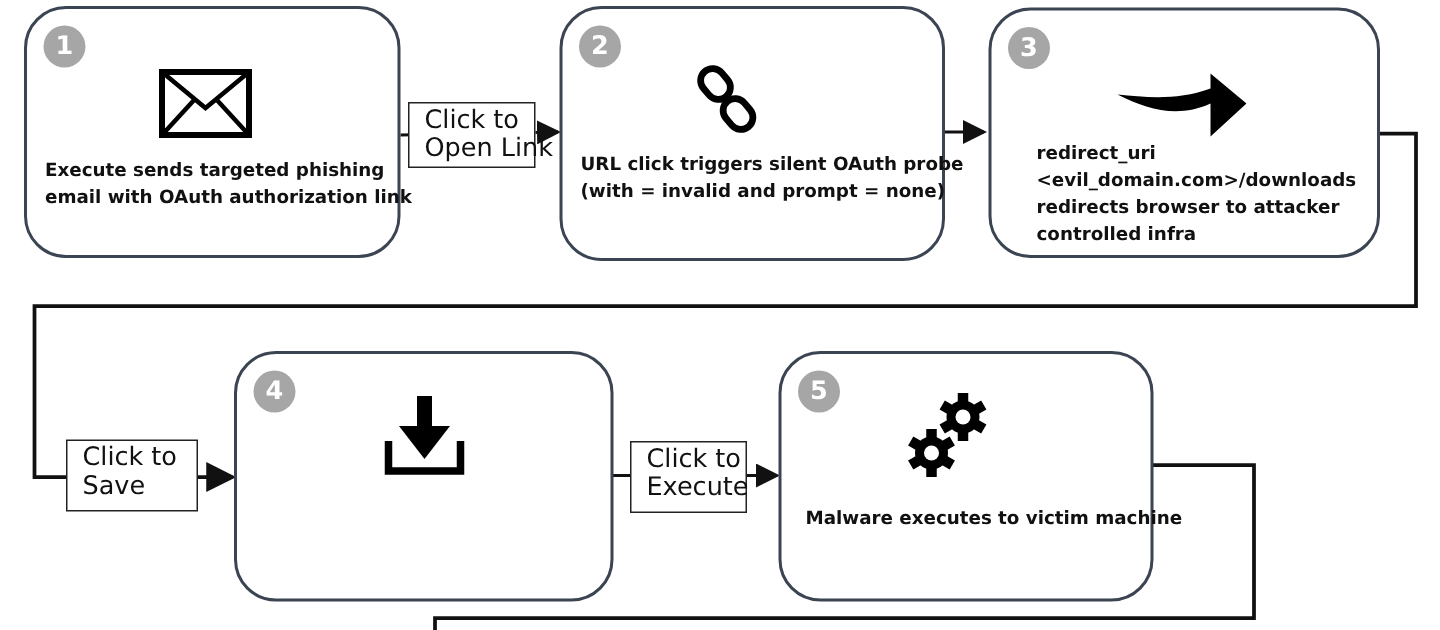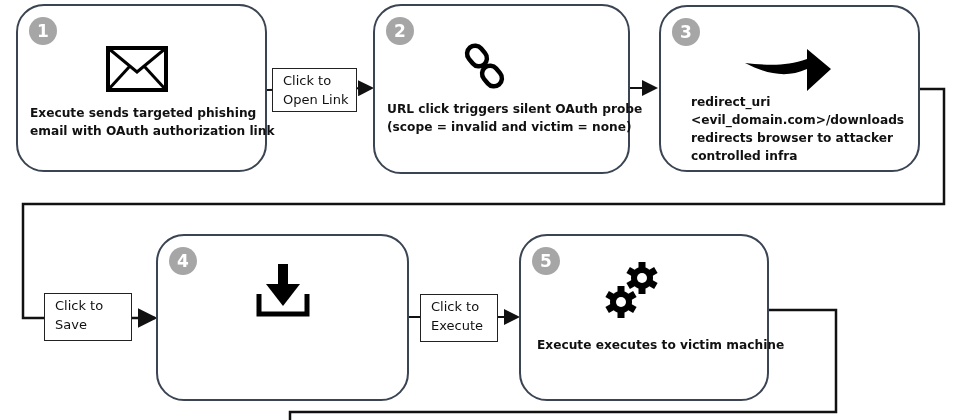--- a/index.html
+++ b/index.html
@@ -1,21 +1,21 @@
 <!DOCTYPE html>
 <html><head>
 <meta charset="utf-8">
 <style>
   html,body{margin:0;padding:0;background:#fff;}
   body{width:960px;height:420px;position:relative;overflow:hidden;font-family:"DejaVu Sans",sans-serif;}
   .box{position:absolute;border:2px solid #3b4452;border-radius:28px;background:#fff;box-sizing:border-box;}
   .num{position:absolute;width:28px;height:28px;border-radius:50%;background:#a6a6a6;color:#fff;font-size:17px;font-weight:bold;text-align:center;line-height:28px;top:11px;left:11px;}
   .txt{position:absolute;font-weight:bold;font-size:12.2px;line-height:18px;color:#111;white-space:pre;}
   .icon{position:absolute;}
-  .label{position:absolute;border:1.5px solid #222;background:#fff;font-size:13px;line-height:19px;padding:2px 10px;color:#111;white-space:pre;box-sizing:border-box;}
+  .label{position:absolute;border:1.5px solid #222;background:#fff;font-size:17px;line-height:19px;padding:2px 10px;color:#111;white-space:pre;box-sizing:border-box;}
   svg.lines{position:absolute;left:0;top:0;}
 </style>
 </head>
 <body>
 
 <svg class="lines" width="960" height="420">
   <defs>
     <marker id="ah" markerWidth="8" markerHeight="8" refX="7" refY="4" orient="auto">
       <path d="M0,0 L8,4 L0,8 z" fill="#111"></path>
     </marker>
@@ -49,21 +49,21 @@
 
 <div class="box" style="left:373px;top:4px;width:257px;height:170px;">
   <div class="num">2</div>
   <svg class="icon" style="left:88px;top:36px;" width="46" height="50" viewBox="0 0 46 50">
     <g fill="none" stroke="#000" stroke-width="4.5">
       <rect x="3" y="6" width="22" height="16" rx="8" transform="rotate(50 14 14)"></rect>
       <rect x="18" y="26" width="22" height="16" rx="8" transform="rotate(50 29 34)"></rect>
     </g>
   </svg>
   <div class="txt" style="left:12px;top:94px;">URL click triggers silent OAuth probe
-(scope = invalid and victim = none)</div>
+(with = invalid and prompt = none)</div>
 </div>
 
 <div class="box" style="left:659px;top:5px;width:261px;height:167px;">
   <div class="num">3</div>
   <svg class="icon" style="left:84px;top:40px;" width="86" height="46" viewBox="0 0 86 46">
     <path d="M0,16 C20,26 40,32 62,22 L62,44 L86,22 L62,2 L62,12 C40,20 20,18 0,16 z" fill="#000"></path>
   </svg>
   <div class="txt" style="left:30px;top:86px;">redirect_uri
 &lt;evil_domain.com&gt;/downloads
 redirects browser to attacker
@@ -98,14 +98,14 @@
       </g>
       <g transform="translate(16,42)">
         <circle r="11"></circle>
         <rect x="-3.5" y="-16" width="7" height="32"></rect>
         <rect x="-3.5" y="-16" width="7" height="32" transform="rotate(60)"></rect>
         <rect x="-3.5" y="-16" width="7" height="32" transform="rotate(120)"></rect>
         <circle r="5" fill="#fff"></circle>
       </g>
     </g>
   </svg>
-  <div class="txt" style="left:16px;top:100px;">Execute executes to victim machine</div>
+  <div class="txt" style="left:16px;top:100px;">Malware executes to victim machine</div>
 </div>
 
 </body></html>

